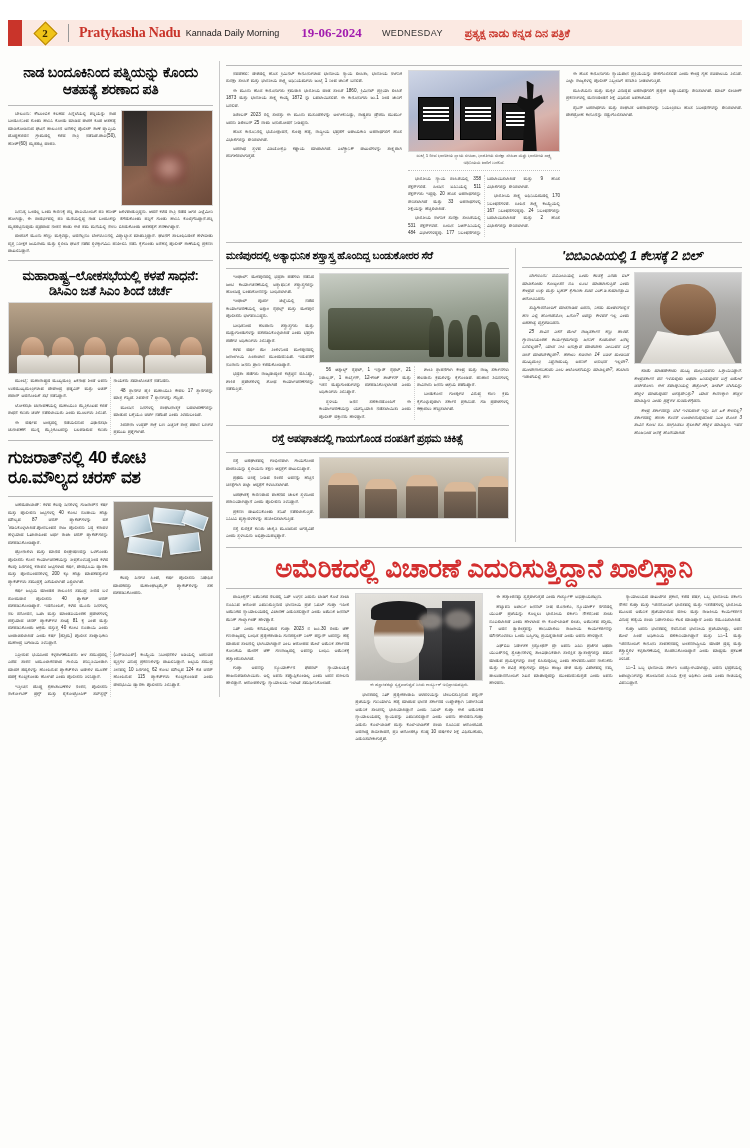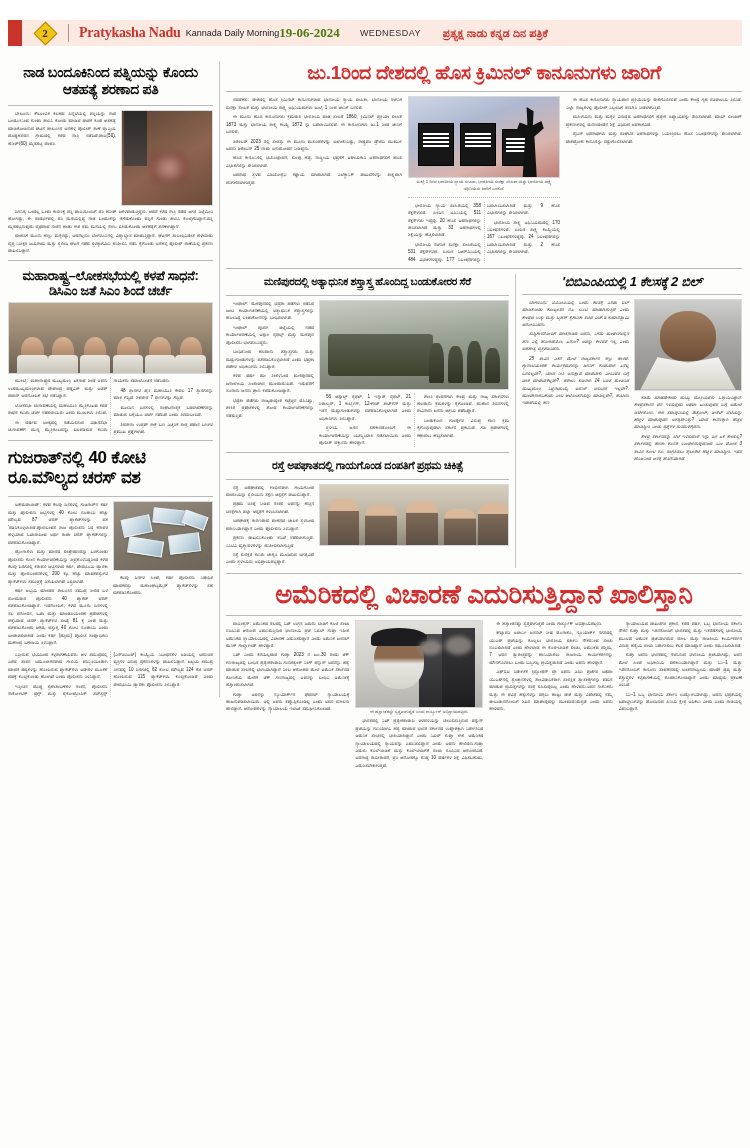--- a/index.html
+++ b/index.html
@@ -70,21 +70,22 @@
     font-family: "Liberation Sans", sans-serif;
     font-size: 9px;
     color: #222;
     margin-left: 5px;
     white-space: nowrap;
   }
   .mast-date {
     font-family: "Liberation Serif", serif;
     font-size: 13px;
     font-weight: bold;
-    color: #4d7c0f;
+    color: #a21caf;
+    margin-left: 22px;
     white-space: nowrap;
   }
   .mast-day {
     font-size: 9px;
     color: #333;
     margin-left: 20px;
     letter-spacing: 0.4px;
     white-space: nowrap;
   }
   .mast-kn {
@@ -373,21 +374,20 @@
           <div class="txt two-col" style="margin-top:2px;">
             <p>ಸಿಪ್ರೀಸುವ ಭಯದಿಂದ ಕಳ್ಳಸಾಗಣೆಯವರು ಆಳ ಸಮುದ್ರದಲ್ಲಿ ಎಸೆದ ಸಂತರ ಅಮೂಲಾಕರವಾದ ಗಾಳಿಯ ಪರಿಸ್ಥಿತಿಯಿಂದಾಗಿ ಮಾದಕ ಪದ್ಯಗಳನ್ನು ಹೊಂದಿರುವ ಪ್ಯಾಕೆಟ್‌ಗಳು ಅದೇಗಳ ಮೂತೆಗೆ ದಡಕ್ಕೆ ಕೊಚ್ಚಿಕೊಂಡು ಹೋಗಿವೆ ಎಂದು ಪೊಲೀಸರು ತಿಳಿಸಿದ್ದಾರೆ.</p>
             <p>ಇತ್ತೀಚಿನ ದೊಡ್ಡ ಗ್ರಹಾಸಾಬಣೆಗಳ ನಂತರ, ಪೊಲೀಸರು ನಾರ್ಕೋಟಿಕ್ ಡ್ರಗ್ಸ್ ಮತ್ತು ಸೈಕೋಟ್ರೋಪಿಕ್ ಸಬ್‌ಸ್ಟನ್ಸ್ (ಎನ್‌ಡಿಪಿಎಸ್) ಕಾಯ್ದೆಯ ನಿಬಂಧನೆಗಳ ಅಡಿಯಲ್ಲಿ ಅಪರಿಚಿತ ವ್ಯಕ್ತಿಗಳ ವಿರುದ್ಧ ಪ್ರಕರಣಗಳನ್ನು ದಾಖಲಿಸಿದ್ದಾರೆ. ಜಟ್ಟಿಯ ಸಮುದ್ರ ತೀರದಲ್ಲಿ 10 ದಿನಗಳಲ್ಲಿ 62 ಕೋಟಿ ಮೌಲ್ಯದ 124 ಕೆಜಿ ಚರಸ್ ಹೊಂದಿರುವ 115 ಪ್ಯಾಕೆಟ್‌ಗಳು ಕೊಚ್ಚಿಕೊಂಡಿವೆ ಎಂದು ದೇವಭೂಮಿ ದ್ವಾರಕಾ ಪೊಲೀಸರು ತಿಳಿಸಿದ್ದಾರೆ.</p>
           </div>
         </div>
       </div>
 
       <div style="flex:1; padding-left:6px;">
 
         <div>
-          <div class="hl hl-red" style="font-size:19px; text-align:center; padding:1px 0 3px;">ಜು.1ರಿಂದ ದೇಶದಲ್ಲಿ ಹೊಸ ಕ್ರಿಮಿನಲ್ ಕಾನೂನುಗಳು ಜಾರಿಗೆ</div>
           <div class="rule"></div>
 
           <div style="display:flex; gap:6px; align-items:flex-start; margin-top:3px;">
 
             <div class="txt" style="flex:1;">
               <p>ನವದೆಹಲಿ: ದೇಶದಲ್ಲಿ ಹೊಸ ಕ್ರಿಮಿನಲ್ ಕಾನೂನುಗಳಾದ ಭಾರತೀಯ ನ್ಯಾಯ ಸಂಹಿತಾ, ಭಾರತೀಯ ನಾಗರಿಕ ಸುರಕ್ಷಾ ಸಂಹಿತೆ ಮತ್ತು ಭಾರತೀಯ ಸಾಕ್ಷ್ಯ ಅಧಿನಿಯಮಗಳು ಜುಲೈ 1 ರಿಂದ ಜಾರಿಗೆ ಬರಲಿವೆ.</p>
               <p>ಈ ಮೂರು ಹೊಸ ಕಾನೂನುಗಳು ಕ್ರಮವಾಗಿ ಭಾರತೀಯ ದಂಡ ಸಂಹಿತೆ 1860, ಕ್ರಿಮಿನಲ್ ಪ್ರಕ್ರಿಯಾ ಸಂಹಿತೆ 1873 ಮತ್ತು ಭಾರತೀಯ ಸಾಕ್ಷ್ಯ ಕಾಯ್ದೆ 1872 ನ್ನು ಬದಲಾಯಿಸಲಿವೆ. ಈ ಕಾನೂನುಗಳು ಜು.1 ರಿಂದ ಜಾರಿಗೆ ಬರಲಿವೆ.</p>
               <p>ಡಿಸೆಂಬರ್ 2023 ರಲ್ಲಿ ಸಂಸತ್ತು ಈ ಮೂರು ಮಸೂದೆಗಳನ್ನು ಅಂಗೀಕರಿಸಿದ್ದು, ರಾಷ್ಟ್ರಪತಿ ದ್ರೌಪದಿ ಮುರ್ಮು ಅವರು ಡಿಸೆಂಬರ್ 25 ರಂದು ಅನುಮೋದನೆ ನೀಡಿದ್ದರು.</p>
               <p>ಹೊಸ ಕಾನೂನಿನಲ್ಲಿ ಭಯೋತ್ಪಾದನೆ, ಗುಂಪು ಹತ್ಯೆ, ರಾಷ್ಟ್ರೀಯ ಭದ್ರತೆಗೆ ಅಪಾಯಕಾರಿ ಅಪರಾಧಗಳಿಗೆ ಹೊಸ ವಿಭಾಗಗಳನ್ನು ಸೇರಿಸಲಾಗಿದೆ.</p>
               <p>ಅಪರಾಧ ಸ್ಥಳದ ವಿಡಿಯೋಗ್ರಫಿ ಕಡ್ಡಾಯ ಮಾಡಲಾಗಿದೆ. ಎಲೆಕ್ಟ್ರಾನಿಕ್ ದಾಖಲೆಗಳನ್ನು ಸಾಕ್ಷ್ಯವಾಗಿ ಪರಿಗಣಿಸಲಾಗುತ್ತದೆ.</p>
@@ -423,21 +423,21 @@
           </div>
         </div>
 
         <div class="rule" style="margin:5px 0;"></div>
 
         <div style="display:flex; align-items:flex-start;">
 
           <div style="flex:1; padding-right:6px; border-right:1px solid #c8c8c8;">
 
             <div>
-              <div class="hl" style="font-size:10.5px; text-align:center; padding:1px 0 3px;">ಮಣಿಪುರದಲ್ಲಿ ಅತ್ಯಾಧುನಿಕ ಶಸ್ತ್ರಾಸ್ತ್ರ ಹೊಂದಿದ್ದ ಬಂಡುಕೋರರ ಸೆರೆ</div>
+              <div class="hl" style="font-size:10.5px; text-align:left; padding:1px 0 3px;">ಮಣಿಪುರದಲ್ಲಿ ಅತ್ಯಾಧುನಿಕ ಶಸ್ತ್ರಾಸ್ತ್ರ ಹೊಂದಿದ್ದ ಬಂಡುಕೋರರ ಸೆರೆ</div>
               <div class="rule"></div>
 
               <div style="display:flex; gap:5px; align-items:flex-start; margin-top:3px;">
                 <div class="txt" style="flex:0 0 88px;">
                   <p>ಇಂಫಾಲ್: ಮಣಿಪುರದಲ್ಲಿ ಭದ್ರತಾ ಪಡೆಗಳು ನಡೆಸಿದ ಜಂಟಿ ಕಾರ್ಯಾಚರಣೆಯಲ್ಲಿ ಅತ್ಯಾಧುನಿಕ ಶಸ್ತ್ರಾಸ್ತ್ರಗಳನ್ನು ಹೊಂದಿದ್ದ ಬಂಡುಕೋರರನ್ನು ಬಂಧಿಸಲಾಗಿದೆ.</p>
                   <p>ಇಂಫಾಲ್ ಪೂರ್ವ ಜಿಲ್ಲೆಯಲ್ಲಿ ನಡೆದ ಕಾರ್ಯಾಚರಣೆಯಲ್ಲಿ ಅಸ್ಸಾಂ ರೈಫಲ್ಸ್ ಮತ್ತು ಮಣಿಪುರ ಪೊಲೀಸರು ಭಾಗವಹಿಸಿದ್ದರು.</p>
                   <p>ಬಂಧಿತರಿಂದ ಹಲವಾರು ಶಸ್ತ್ರಾಸ್ತ್ರಗಳು ಮತ್ತು ಮದ್ದುಗುಂಡುಗಳನ್ನು ವಶಪಡಿಸಿಕೊಳ್ಳಲಾಗಿದೆ ಎಂದು ಭದ್ರತಾ ಪಡೆಗಳ ಅಧಿಕಾರಿಗಳು ತಿಳಿಸಿದ್ದಾರೆ.</p>
                   <p>ಕಳೆದ ವರ್ಷ ಮೇ ತಿಂಗಳಿನಿಂದ ಮಣಿಪುರದಲ್ಲಿ ಜನಾಂಗೀಯ ಹಿಂಸಾಚಾರ ಮುಂದುವರಿದಿದೆ. ಇದುವರೆಗೆ ನೂರಾರು ಜನರು ಪ್ರಾಣ ಕಳೆದುಕೊಂಡಿದ್ದಾರೆ.</p>
                   <p>ಭದ್ರತಾ ಪಡೆಗಳು ರಾಜ್ಯದಾದ್ಯಂತ ಕಟ್ಟೆಚ್ಚರ ವಹಿಸಿದ್ದು, ಶಂಕಿತ ಪ್ರದೇಶಗಳಲ್ಲಿ ಶೋಧ ಕಾರ್ಯಾಚರಣೆಗಳನ್ನು ನಡೆಸುತ್ತಿವೆ.</p>
                 </div>

